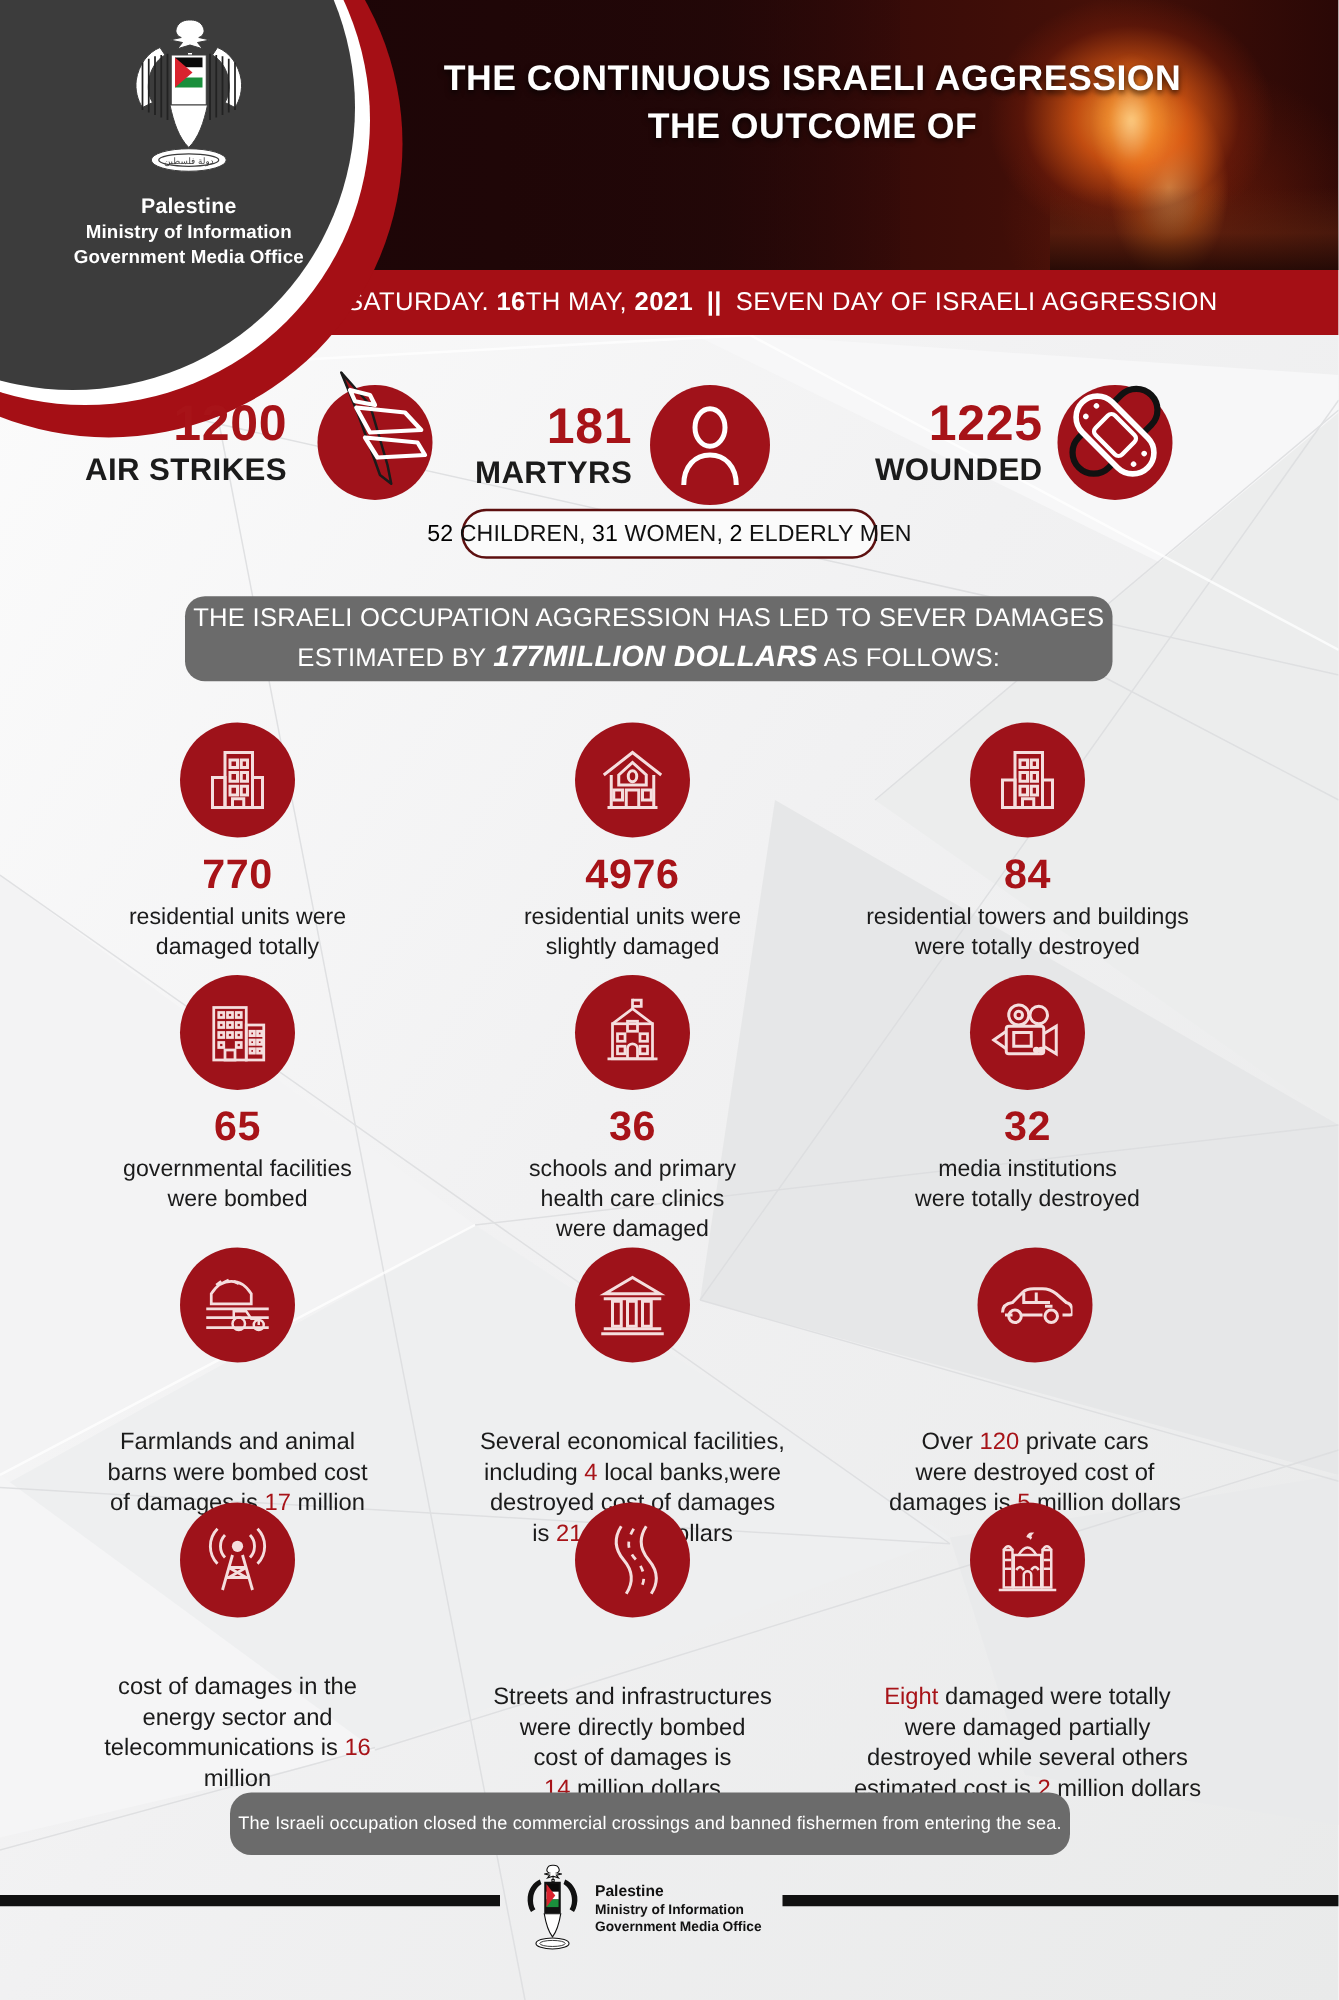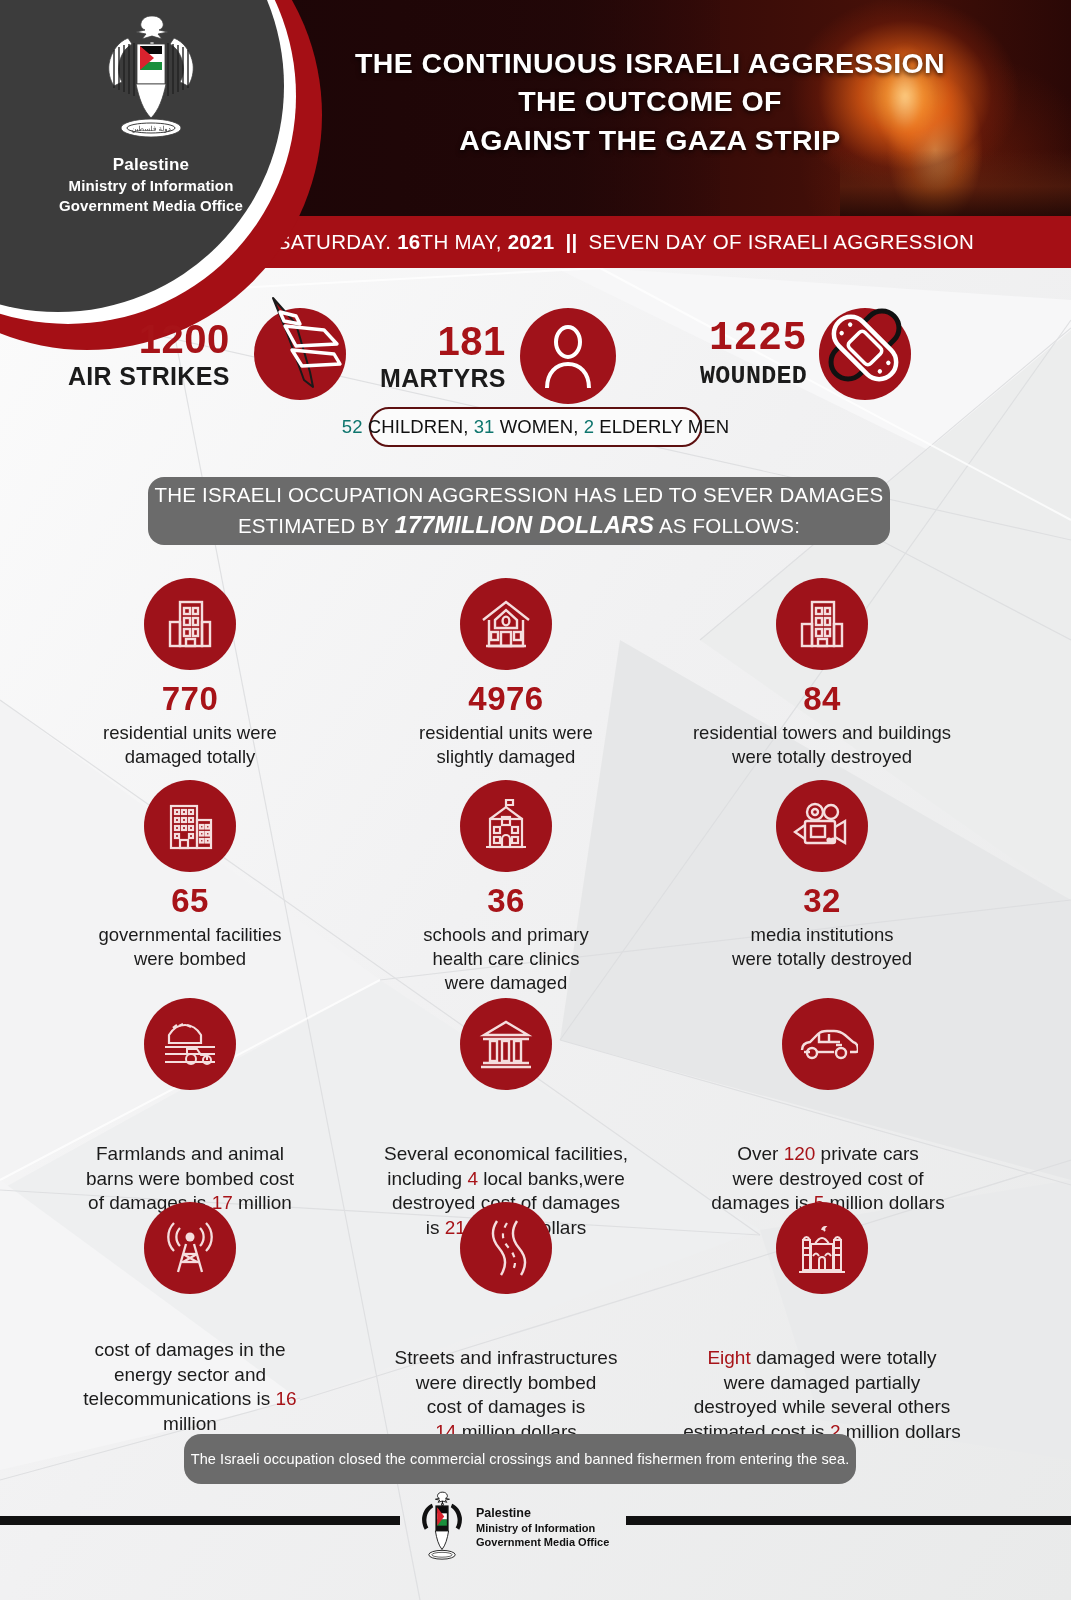--- a/index.html
+++ b/index.html
@@ -149,21 +149,21 @@
     left: 369px; top: 407px;
     width: 333px; height: 40px;
     border: 2px solid #5d1010;
     border-radius: 20px;
     background: #fbfbfb;
     display: flex; align-items: center; justify-content: center;
     font-size: 18.5px; color: #111; letter-spacing: .1px;
     white-space: nowrap;
     z-index: 4;
   }
-  .martyr-pill .r { color: #0f766e; }
+  .martyr-pill .r { color: #000000; }
 
   
   .banner {
     position: absolute;
     left: 148px; top: 477px;
     width: 742px; height: 68px;
     background: #6b6b6b;
     border-radius: 16px;
     display: flex; flex-direction: column;
     align-items: center; justify-content: center;
@@ -277,21 +277,20 @@
 
     <div class="date-bar">
       <div class="date-text">
         <span>SATURDAY.</span>&nbsp;<b>16</b><span>TH MAY,</span>&nbsp;<b>2021</b>&nbsp;<span class="date-sep">||</span>&nbsp;<span>SEVEN DAY OF ISRAELI AGGRESSION</span>
       </div>
     </div>
 
     <div class="head-title">
       <div>THE CONTINUOUS ISRAELI AGGRESSION</div>
       <div>THE OUTCOME OF</div>
-      <div>AGAINST THE GAZA STRIP</div>
     </div>
   </div>
 
   <div class="red-swoosh"></div>
   <div class="white-ring"></div>
   <div class="logo-bubble"></div>
 
   <div class="logo-block">
     <svg class="crest" width="118" height="140" viewBox="0 0 118 140">
       <g fill="#ffffff" stroke="#3c3c3c" stroke-width="0.8">
@@ -357,21 +356,21 @@
         <div class="stat-lbl">MARTYRS</div>
       </div>
       <div class="stat-circle" style="margin-left:14px; width:96px; height:96px;">
         <svg width="58" height="64" viewBox="0 0 58 64">
           <ellipse cx="29" cy="18" rx="12" ry="15" fill="none" stroke="#fff" stroke-width="4"></ellipse>
           <path d="M8 64 c0-15 9-24 21-24 s21 9 21 24" fill="none" stroke="#fff" stroke-width="4"></path>
         </svg>
       </div>
     </div>
 
-    <div class="stat" style="left:700px; top:26px;font-family:Liberation Mono, monospace;">
+    <div class="stat" style="left:700px; top:26px;">
       <div class="stat-text">
         <div class="stat-num">1225</div>
         <div class="stat-lbl">WOUNDED</div>
       </div>
       <div class="stat-circle" style="margin-left:12px;">
         <svg width="110" height="110" viewBox="0 0 110 110" style="position:absolute;left:-9px;top:-18px;">
           <g transform="rotate(-45 55 55)">
             <rect x="14" y="38" width="82" height="34" rx="17" fill="#a0121a" stroke="#111" stroke-width="5"></rect>
           </g>
           <g transform="rotate(45 55 58)">

